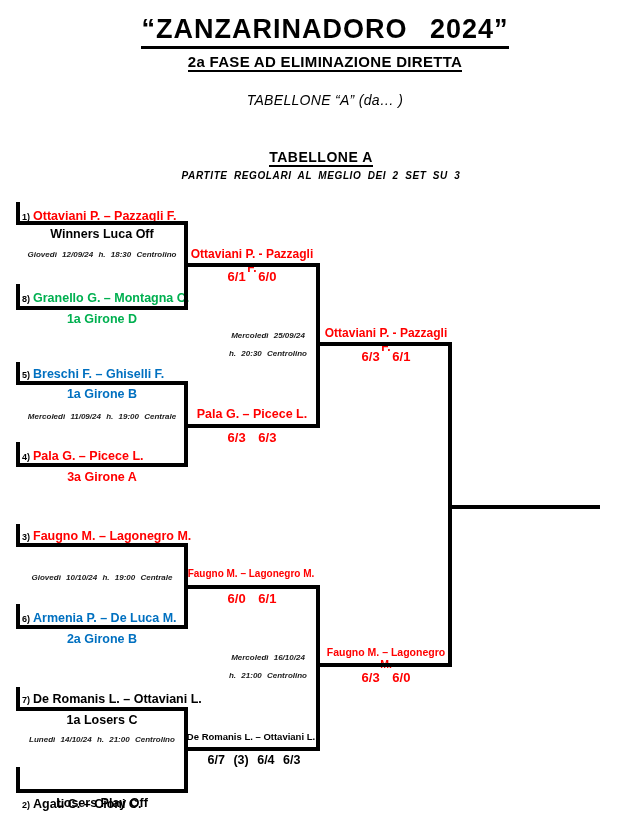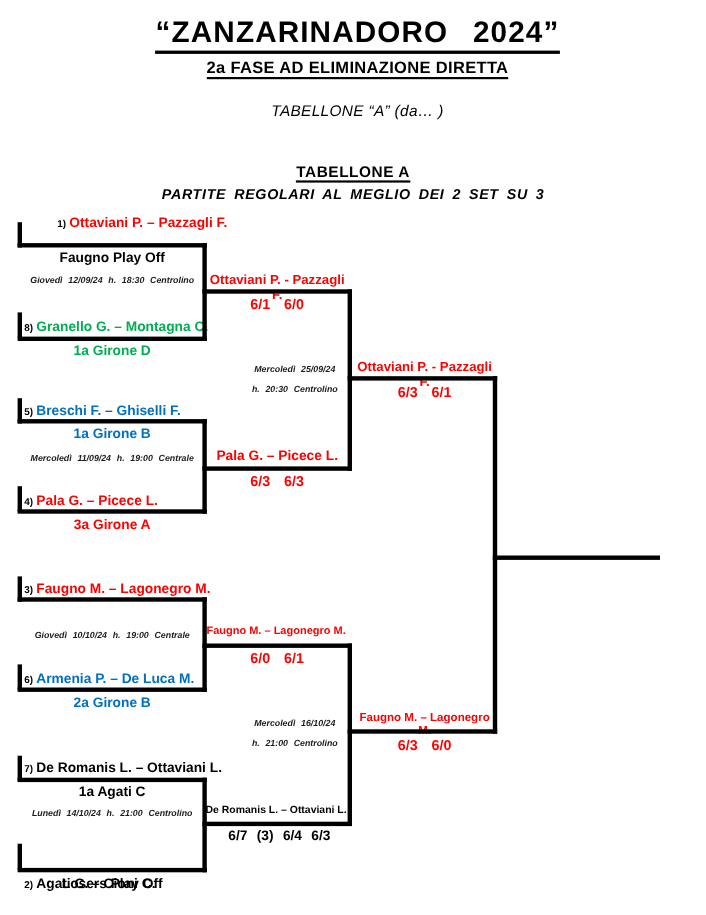--- a/index.html
+++ b/index.html
@@ -16,21 +16,21 @@
   }
   .phase{
     display:inline-block;margin-top:4px;font-size:15px;font-weight:bold;
     border-bottom:2px solid #000;letter-spacing:.3px;
   }
   .brsub{margin-top:20px;font-size:14px;font-weight:normal;font-style:italic;letter-spacing:.3px;}
   .intro{position:absolute;left:14px;top:93px;width:614px;font-size:12.5px;font-weight:600;line-height:19px;text-align:left;}
   .intro .l1{text-align:justify;text-align-last:justify;}
   .sect{position:absolute;left:0;top:148px;width:642px;text-align:center;}
   .sect-t{display:inline-block;font-size:14px;font-weight:bold;border-bottom:2px solid #000;letter-spacing:.5px;}
-  .sect-s{margin-top:3px;font-size:13px;font-weight:bold;font-style:italic;letter-spacing:.6px;word-spacing:3px;}
+  .sect-s{margin-top:3px;font-size:10px;font-weight:bold;font-style:italic;letter-spacing:.6px;word-spacing:3px;}
   
   .hline{position:absolute;height:4px;background:#000;}
   .vline{position:absolute;width:4px;background:#000;}
   .txt{position:absolute;white-space:nowrap;font-weight:bold;}
   .team{font-size:12.5px;font-weight:bold;}
   .seed{font-size:9px;font-weight:bold;color:#000;margin-right:3px;}
   .lbl{position:absolute;font-size:12.5px;font-weight:bold;text-align:center;}
   .date{position:absolute;font-size:8px;font-weight:bold;font-style:italic;text-align:center;word-spacing:3px;color:#1a1a1a;}
   .score{position:absolute;font-size:13px;font-weight:bold;text-align:center;word-spacing:9px;}
   .red{color:#ff0000;}
@@ -48,23 +48,23 @@
     <div><span class="title">“ZANZARINADORO 2024”</span></div>
     <div><span class="phase">2a FASE AD ELIMINAZIONE DIRETTA</span></div>
     <div class="brsub">TABELLONE “A” (da… )</div>
   </div>
   <div class="sect">
     <div><span class="sect-t">TABELLONE A</span></div>
     <div class="sect-s">PARTITE REGOLARI AL MEGLIO DEI 2 SET SU 3</div>
   </div>
 
   <div class="vline" style="left:16px;top:202px;height:23px;"></div>
-  <div class="txt" style="left:22px;top:193px;margin-left:30px;"><span class="seed">1)</span><span class="team red">Ottaviani P. – Pazzagli F.</span></div>
+  <div class="txt" style="left:22px;top:206px;"><span class="seed">1)</span><span class="team red">Ottaviani P. – Pazzagli F.</span></div>
   <div class="hline" style="left:16px;top:221px;width:172px;"></div>
-  <div class="lbl black" style="left:16px;top:227px;width:172px;">Faugno Play Off</div>
+  <div class="lbl black" style="left:16px;top:227px;width:172px;">Winners Luca Off</div>
   <div class="date" style="left:16px;top:250px;width:172px;">Giovedì 12/09/24 h. 18:30 Centrolino</div>
   <div class="vline" style="left:16px;top:284px;height:23px;"></div>
   <div class="txt" style="left:22px;top:288px;"><span class="seed">8)</span><span class="team green">Granello G. – Montagna C.</span></div>
   <div class="hline" style="left:16px;top:306px;width:172px;"></div>
   <div class="vline" style="left:184px;top:221px;height:89px;"></div>
   <div class="lbl green" style="left:16px;top:312px;width:172px;">1a Girone D</div>
 
   <div class="lbl red" style="left:188px;top:247px;width:128px;font-size:12px;">Ottaviani P. - Pazzagli F.</div>
   <div class="hline" style="left:184px;top:263px;width:136px;"></div>
   <div class="score red" style="left:188px;top:269px;width:128px;">6/1 6/0</div>
@@ -111,21 +111,21 @@
   <div class="vline" style="left:316px;top:585px;height:165px;"></div>
   <div class="date" style="left:222px;top:653px;width:92px;">Mercoledì 16/10/24</div>
   <div class="date" style="left:222px;top:671px;width:92px;">h. 21:00 Centrolino</div>
   <div class="lbl red" style="left:322px;top:646px;width:128px;font-size:10.5px;">Faugno M. – Lagonegro M.</div>
   <div class="hline" style="left:316px;top:663px;width:136px;"></div>
   <div class="score red" style="left:322px;top:670px;width:128px;">6/3 6/0</div>
 
   <div class="vline" style="left:16px;top:687px;height:23px;"></div>
   <div class="txt" style="left:22px;top:689px;"><span class="seed">7)</span><span class="team orange">De Romanis L. – Ottaviani L.</span></div>
   <div class="hline" style="left:16px;top:707px;width:172px;"></div>
-  <div class="lbl orange" style="left:16px;top:713px;width:172px;">1a Agati C</div>
+  <div class="lbl orange" style="left:16px;top:713px;width:172px;">1a Losers C</div>
   <div class="date" style="left:16px;top:735px;width:172px;">Lunedì 14/10/24 h. 21:00 Centrolino</div>
   <div class="vline" style="left:16px;top:767px;height:23px;"></div>
   <div class="txt" style="left:22px;top:770px;margin-top:24px;"><span class="seed">2)</span><span class="team black">Agati C. – Cioni C.</span></div>
   <div class="hline" style="left:16px;top:789px;width:172px;"></div>
   <div class="vline" style="left:184px;top:707px;height:86px;"></div>
   <div class="lbl black" style="left:16px;top:796px;width:172px;">Losers Play Off</div>
 
   <div class="lbl orange" style="left:186px;top:731px;width:130px;font-size:9.5px;">De Romanis L. – Ottaviani L.</div>
   <div class="hline" style="left:184px;top:747px;width:136px;"></div>
   <div class="score orange" style="left:182px;top:753px;width:144px;font-size:12.5px;word-spacing:5px;">6/7 (3) 6/4 6/3</div>

